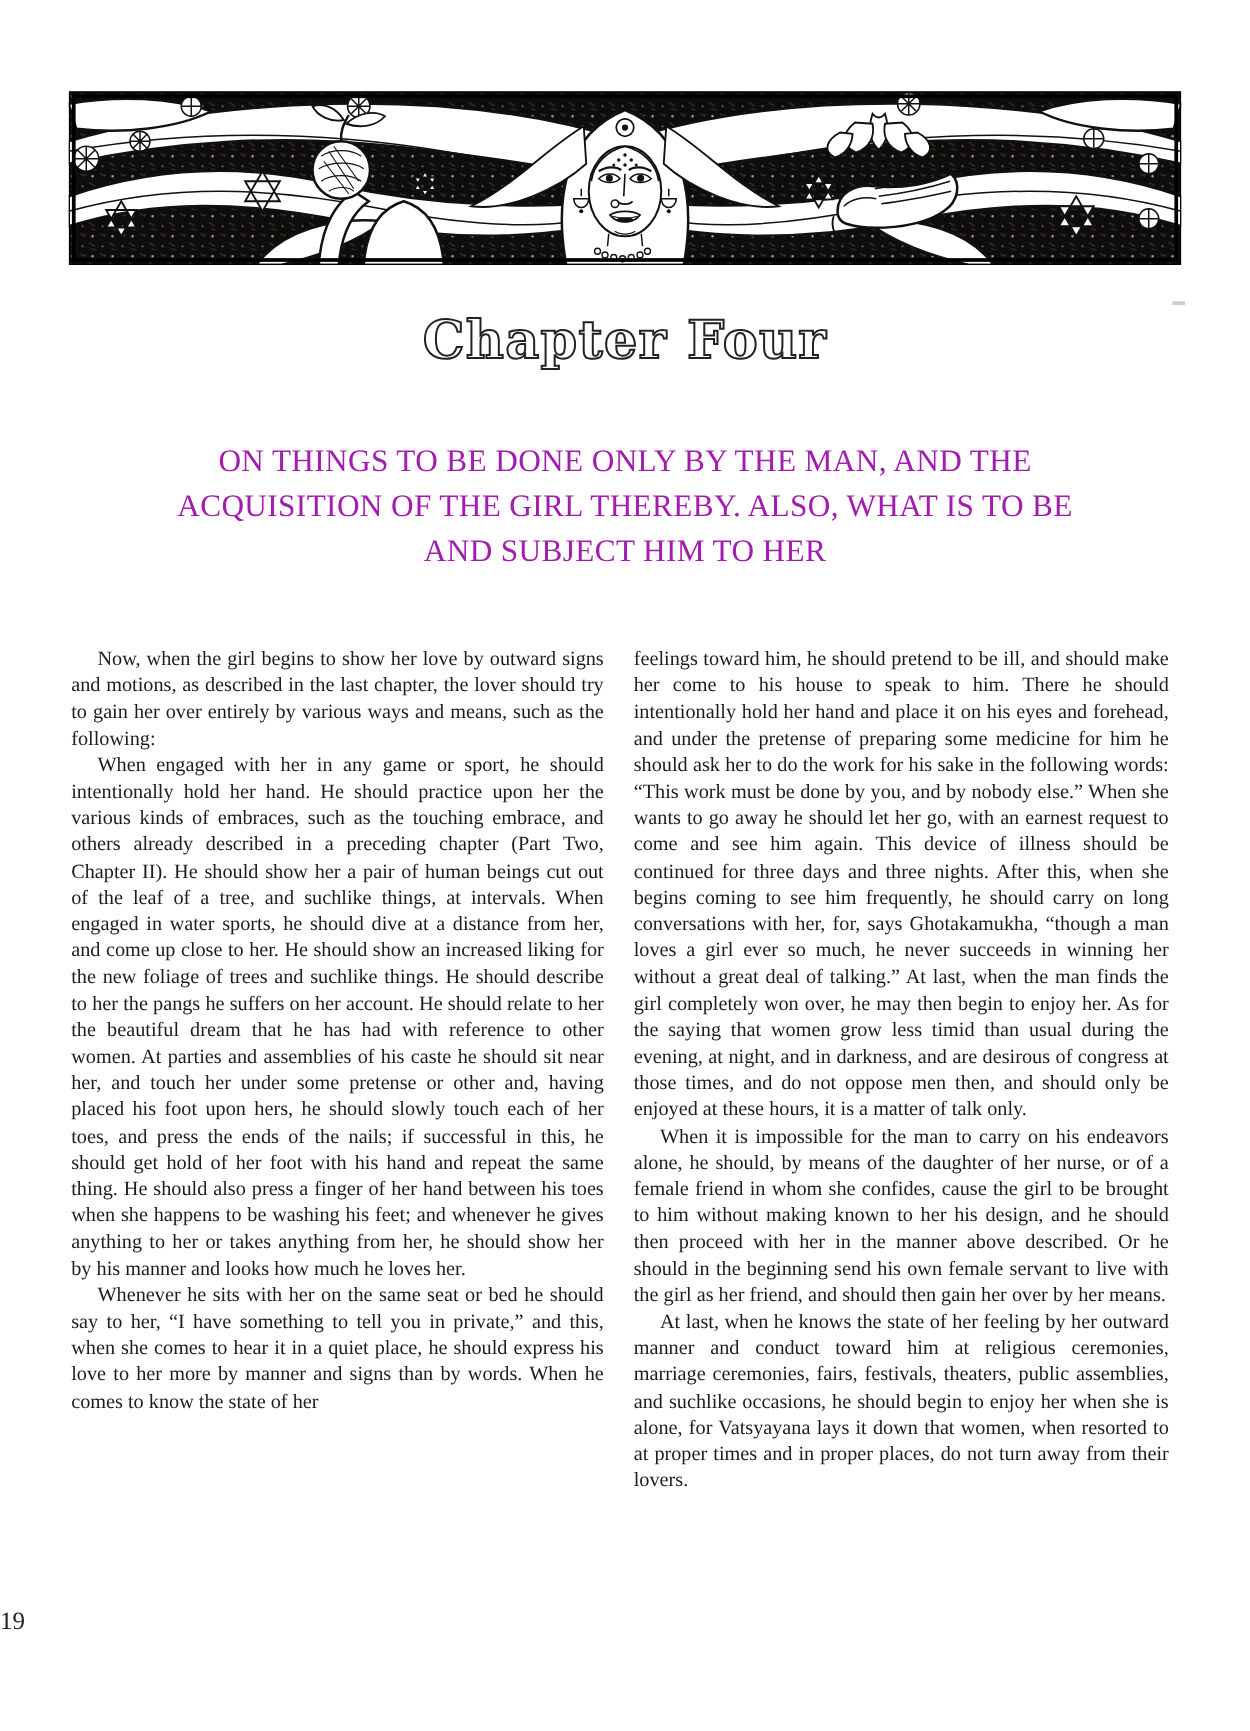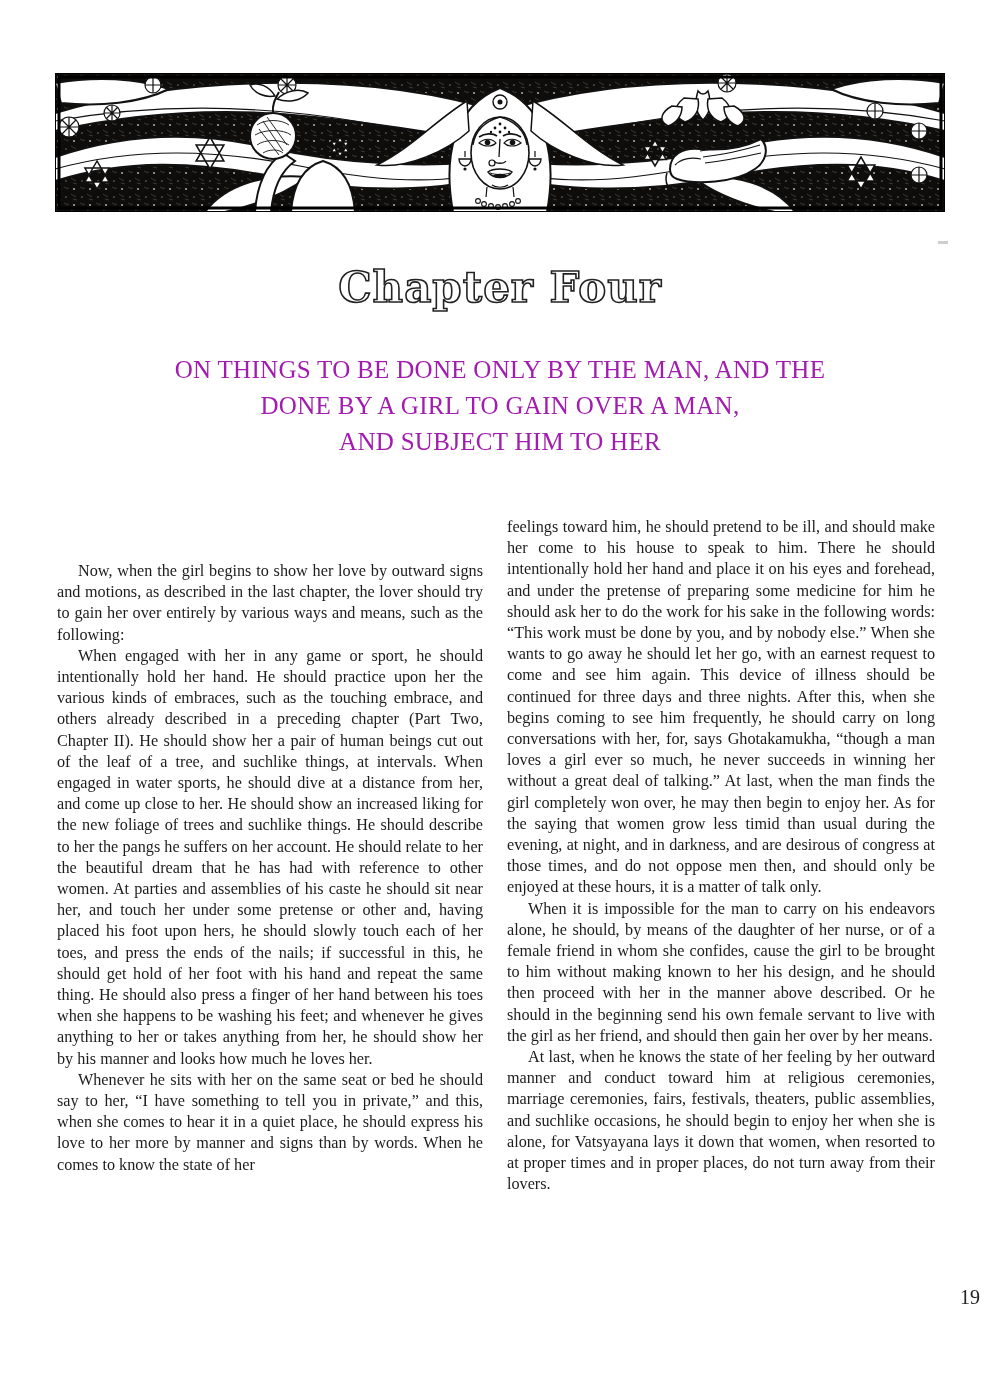--- a/index.html
+++ b/index.html
@@ -2,38 +2,38 @@
 <html><head>
 <meta charset="utf-8">
 <style>
   html,body { margin:0; padding:0; background:#e9e9e9; }
   .page {
     position:relative; width:1000px; height:1385px; margin:0 auto;
     background:#ffffff; overflow:hidden;
     font-family:"Liberation Serif", serif; color:#1e1e1e;
   }
   .banner { position:absolute; left:55px; top:73px; width:890px; height:139px; }
-  .chapter-title-wrap { position:absolute; left:305px; top:256px; width:390px; height:68px; }
+  .chapter-title-wrap { position:absolute; left:305px; top:240px; width:390px; height:68px; }
   .heading {
     position:absolute; left:80px; top:352px; width:840px;
     text-align:center; font-size:25px; line-height:36px;
     letter-spacing:0.3px; color:#a21caf;
   }
   .col {
     position:absolute; top:517px; text-align:justify;
     font-size:16.2px; line-height:21.2px; color:#1c1c1c;
     -webkit-hyphens:none; hyphens:none;
   }
-  .col-left  { left:57px;  width:426px;margin-top:44px; }
+  .col-left  { left:57px;  width:426px; }
   .col-right { left:507px; width:428px;font-family:Liberation Serif, serif; }
   .col p { margin:0; padding:0; text-indent:21px; }
   .col p.flush { text-indent:0; }
   .pageno {
     position:absolute; left:0; top:1286px; width:980px;
-    text-align:right; font-size:20px; color:#222;
+    text-align:left; font-size:20px; color:#222;
   }
   .artifact {
     position:absolute; left:938px; top:241px; width:10px; height:3px;
     background:#bdbdbd; opacity:0.75;
   }
 </style>
 </head>
 <body>
 
 <div class="page">
@@ -181,21 +181,21 @@
   </div>
 
   <div class="chapter-title-wrap">
     <svg viewBox="0 0 390 68" width="390" height="68">
       <text x="195" y="46" text-anchor="middle" font-family="DejaVu Serif, serif" font-size="42" font-weight="bold" fill="#ffffff" stroke="#222222" stroke-width="1.6" letter-spacing="1">Chapter Four</text>
     </svg>
   </div>
 
   <div class="heading">
     <div>ON THINGS TO BE DONE ONLY BY THE MAN, AND THE</div>
-    <div>DONE BY A GIRL TO GAIN OVER A MAN,</div>
+    <div>ACQUISITION OF THE GIRL THEREBY. ALSO, WHAT IS TO BE</div>
     <div>AND SUBJECT HIM TO HER</div>
   </div>
 
   <div class="col col-left">
     <p>Now, when the girl begins to show her love by outward signs and motions, as described in the last chapter, the lover should try to gain her over entirely by various ways and means, such as the following:</p>
     <p>When engaged with her in any game or sport, he should intentionally hold her hand. He should practice upon her the various kinds of embraces, such as the touching embrace, and others already described in a preceding chapter (Part Two, Chapter II). He should show her a pair of human beings cut out of the leaf of a tree, and suchlike things, at intervals. When engaged in water sports, he should dive at a distance from her, and come up close to her. He should show an increased liking for the new foliage of trees and suchlike things. He should describe to her the pangs he suffers on her account. He should relate to her the beautiful dream that he has had with reference to other women. At parties and assemblies of his caste he should sit near her, and touch her under some pretense or other and, having placed his foot upon hers, he should slowly touch each of her toes, and press the ends of the nails; if successful in this, he should get hold of her foot with his hand and repeat the same thing. He should also press a finger of her hand between his toes when she happens to be washing his feet; and whenever he gives anything to her or takes anything from her, he should show her by his manner and looks how much he loves her.</p>
     <p>Whenever he sits with her on the same seat or bed he should say to her, “I have something to tell you in private,” and this, when she comes to hear it in a quiet place, he should express his love to her more by manner and signs than by words. When he comes to know the state of her</p>
   </div>
 
   <div class="col col-right">

